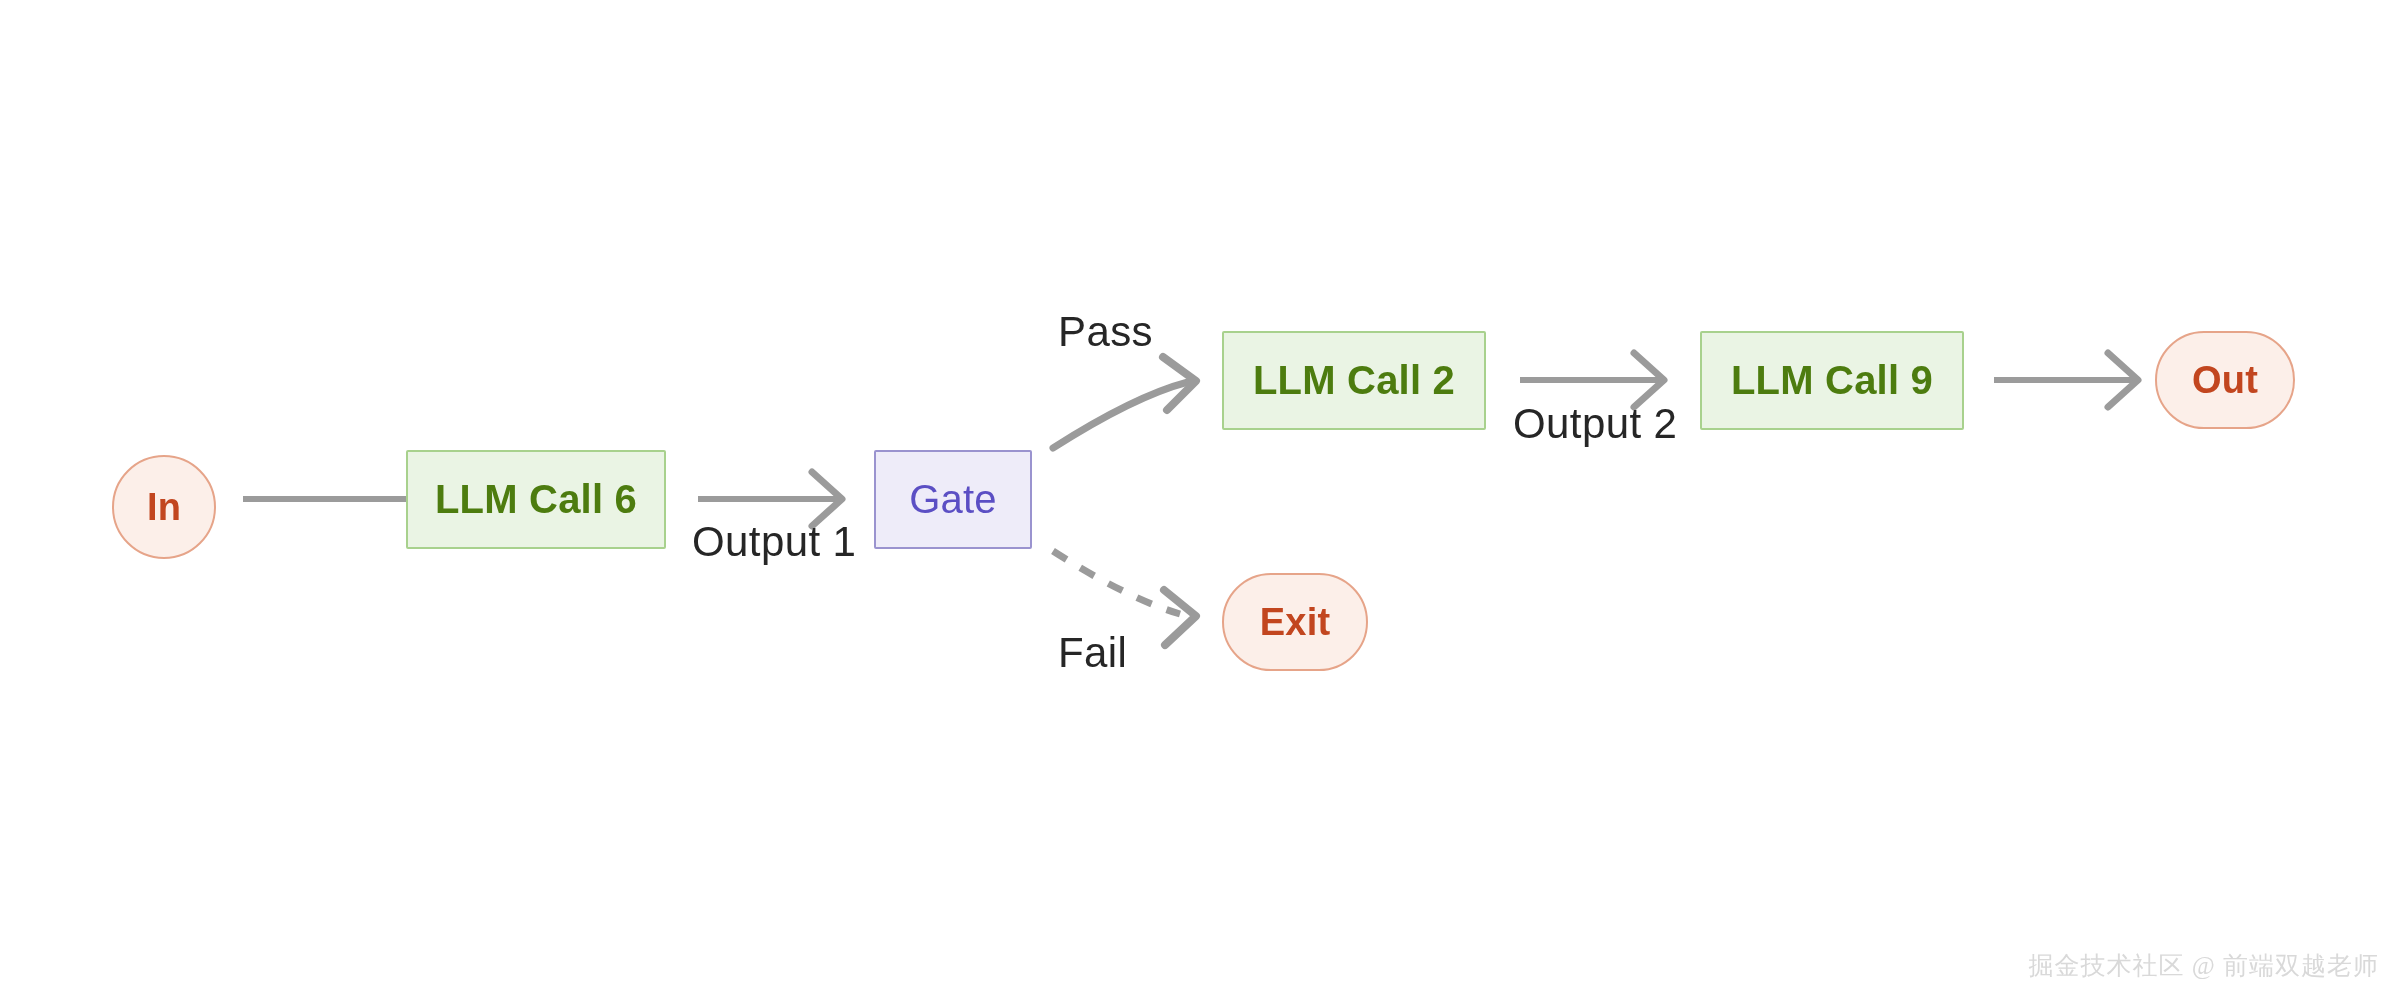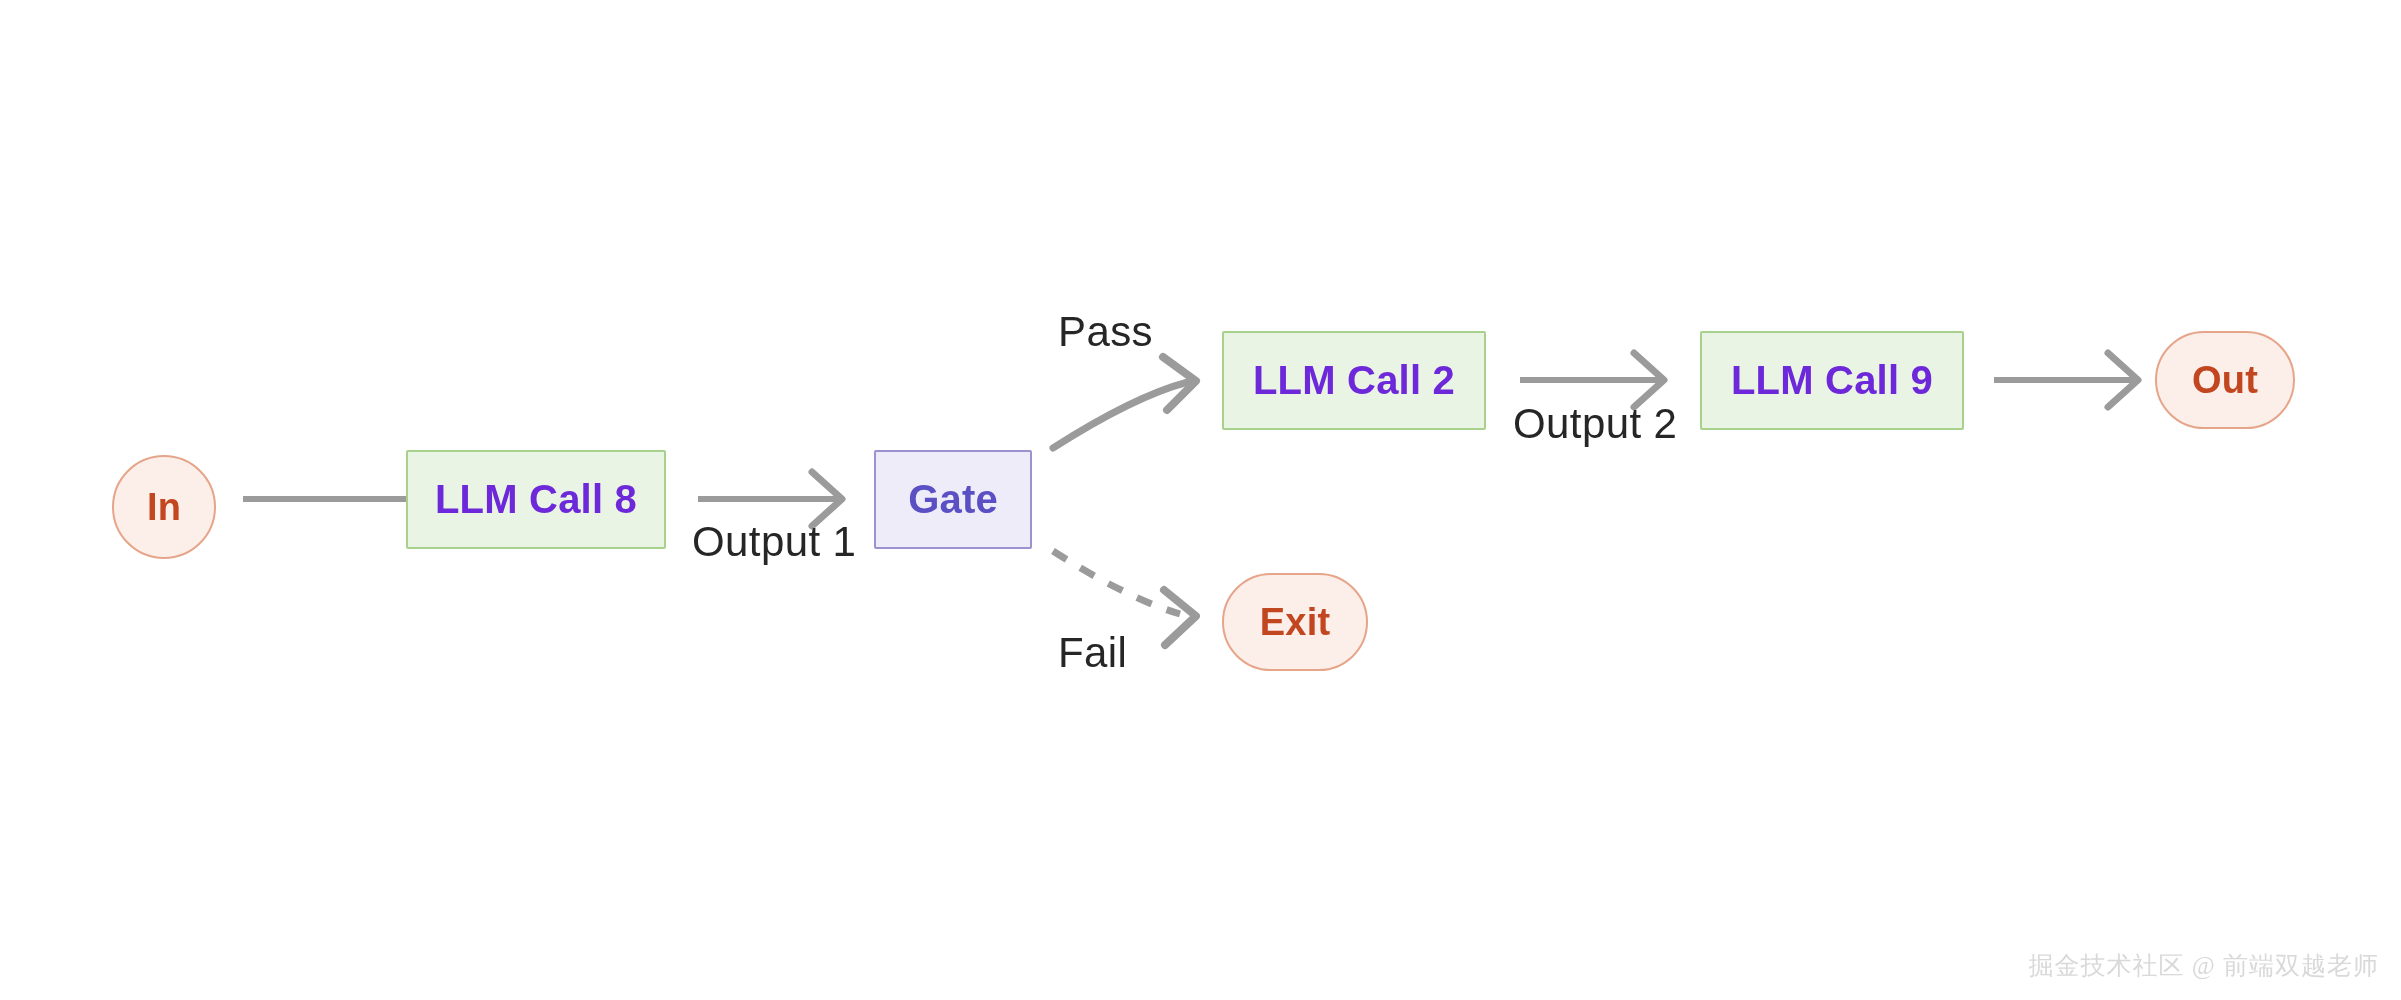--- a/index.html
+++ b/index.html
@@ -38,35 +38,35 @@
     font-weight: 700;
   }
 
   
   .node.process {
     background: #eaf4e4;
     border: 2px solid #a8d18d;
     border-radius: 2px;
   }
   .node.process .label {
-    color: #6d28d9;
+    color: #4d7c0f;
     font-size: 40px;
     font-weight: 700;
   }
 
   
   .node.gate {
     background: #eeecf9;
     border: 2px solid #9a93cf;
     border-radius: 2px;
   }
   .node.gate .label {
     color: #5b4fc4;
     font-size: 40px;
-    font-weight: 700;
+    font-weight: 400;
   }
 
   
   .node.terminal {
     background: #fcefe9;
     border: 2px solid #e6a489;
   }
   .node.terminal .label {
     color: #c2461f;
     font-size: 38px;
@@ -133,21 +133,21 @@
       <line x1="1994" y1="380" x2="2134" y2="380" stroke="#9b9b9b" stroke-width="6" stroke-linecap="butt"></line>
       <polyline points="2108,353 2138,380 2108,407" fill="none" stroke="#9b9b9b" stroke-width="7" stroke-linecap="round" stroke-linejoin="round"></polyline>
     </g>
   </svg>
 
   <div class="node terminal circle" style="left:112px; top:455px; width:104px; height:104px;justify-content:center;">
     <span class="label">In</span>
   </div>
 
   <div class="node process" style="left:406px; top:450px; width:260px; height:99px;">
-    <span class="label">LLM Call 8</span>
+    <span class="label">LLM Call 6</span>
   </div>
 
   <div class="node gate" style="left:874px; top:450px; width:158px; height:99px;">
     <span class="label">Gate</span>
   </div>
 
   <div class="node process" style="left:1222px; top:331px; width:264px; height:99px;">
     <span class="label">LLM Call 2</span>
   </div>
 

